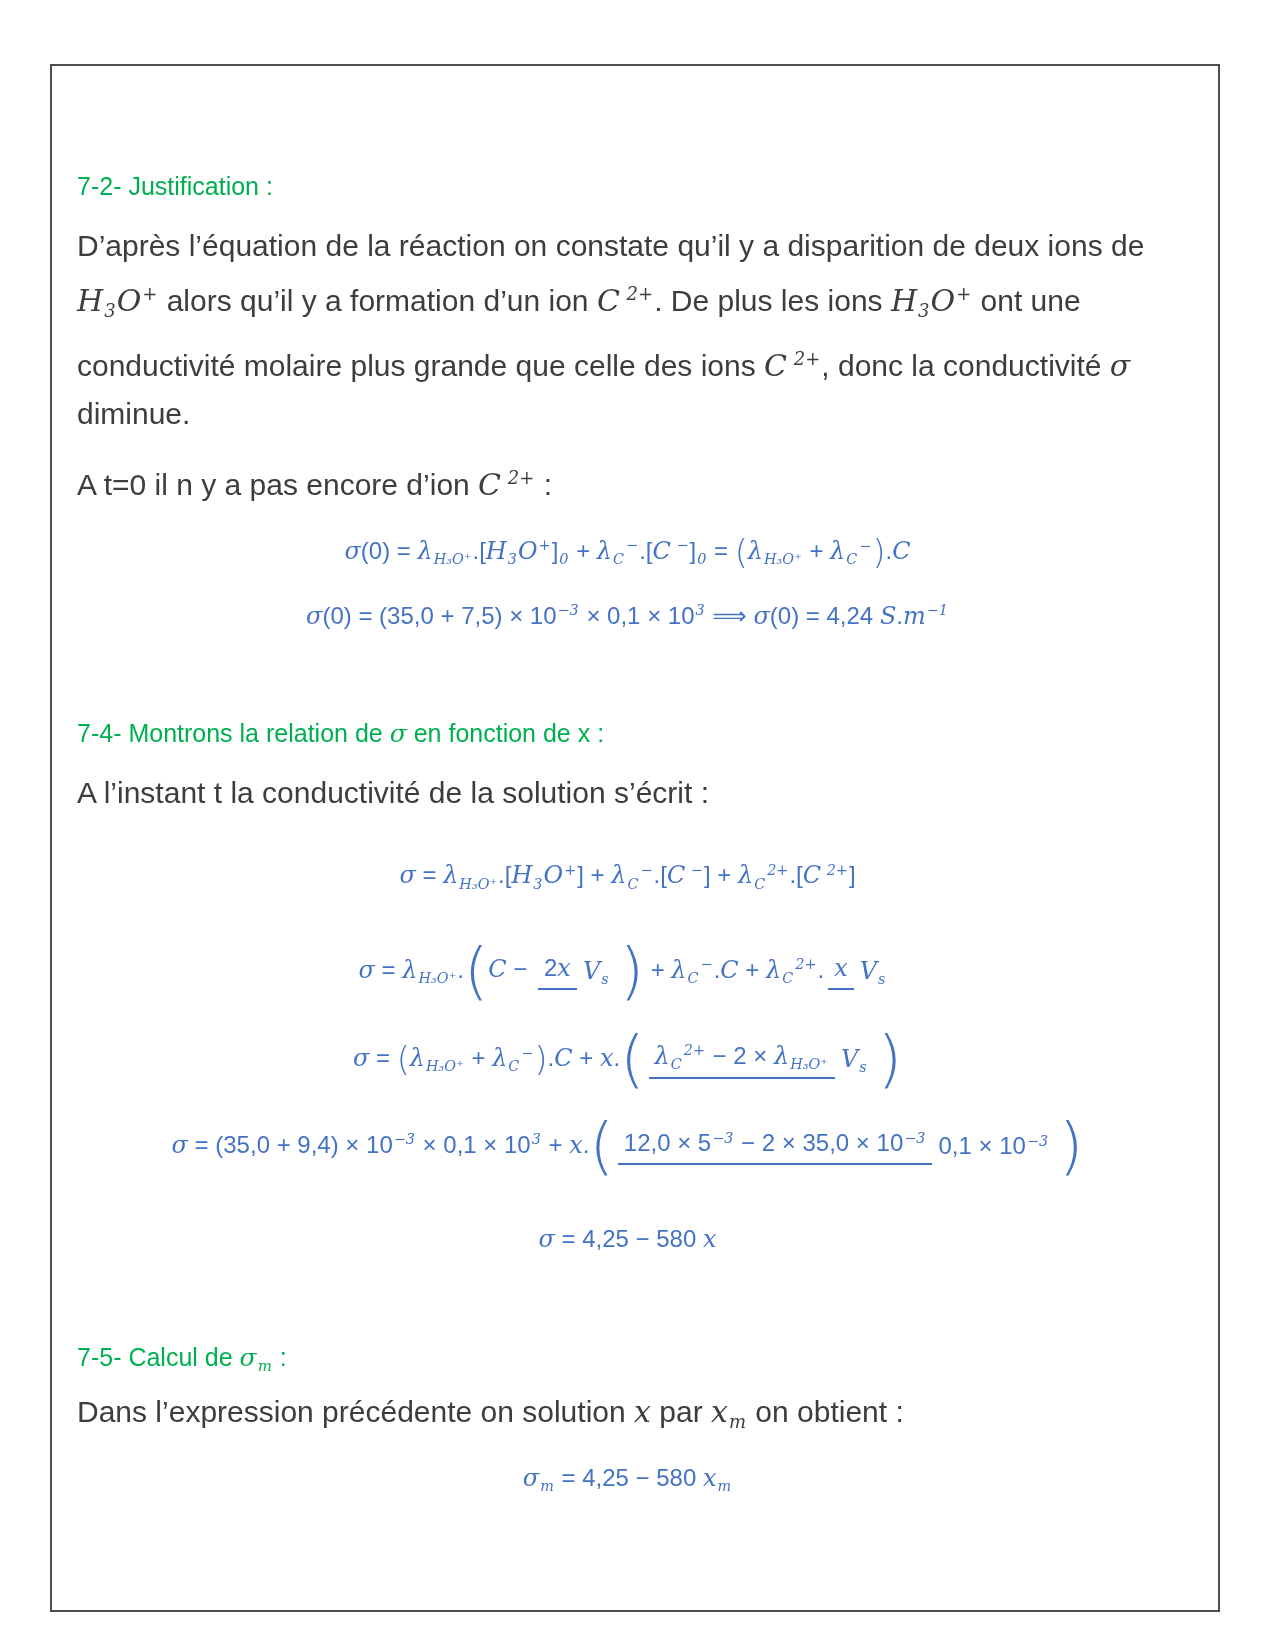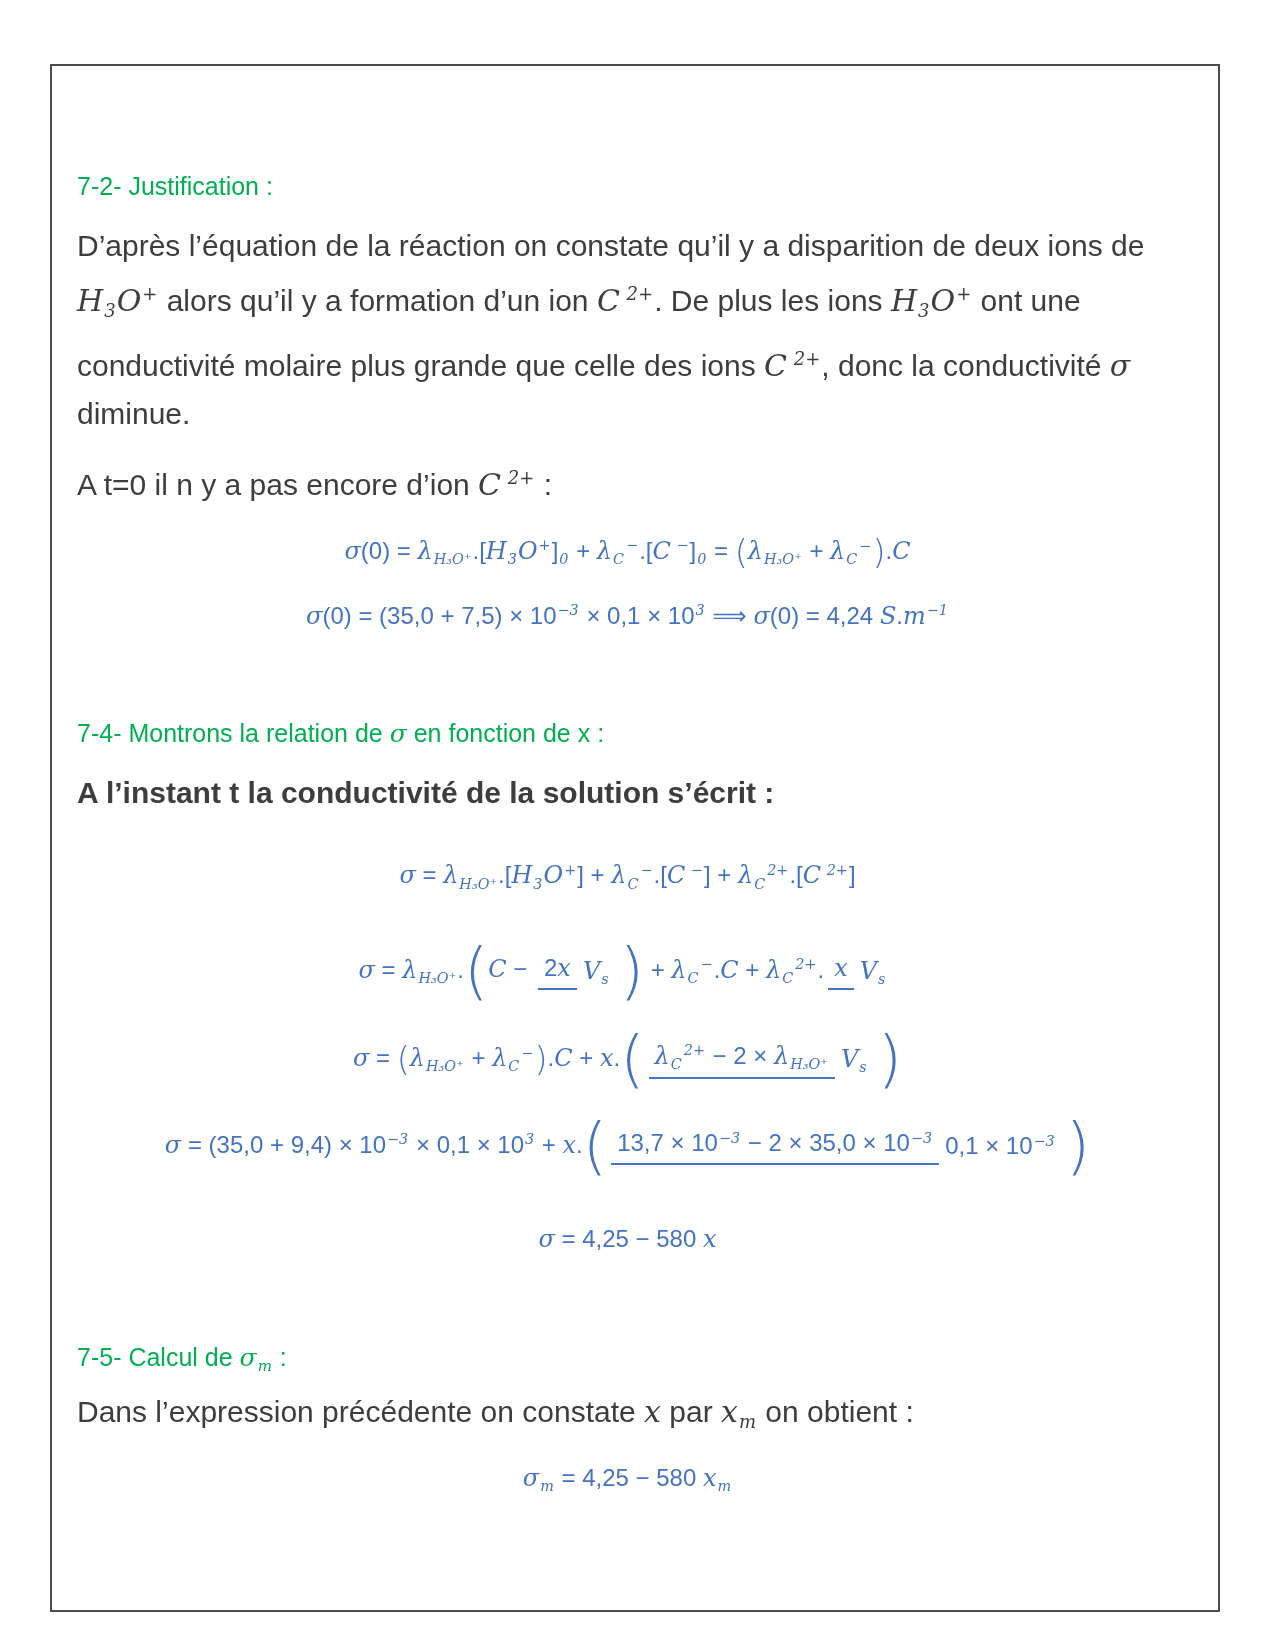--- a/index.html
+++ b/index.html
@@ -54,21 +54,21 @@
   .pgroup.big>.paren{font-size:2.6em;font-weight:200;line-height:1;}
   .pinner{display:inline-block;}
   
   #h72{margin-top:55px;}
   #p72{margin-top:20px;}
   #h73{margin-top:80px;}
   #p73{margin-top:16px;}
   #eq731{margin-top:26px;}
   #eq732{margin-top:30px;}
   #h74{margin-top:86px;}
-  #p74{margin-top:20px;font-weight:bold;}
+  #p74{margin-top:20px;}
   #eq741{margin-top:42px;}
   #eq742{margin-top:46px;}
   #eq743{margin-top:26px;}
   #eq744{margin-top:24px;}
   #eq745{margin-top:46px;}
   #h75{margin-top:86px;}
   #p75{margin-top:12px;}
   #eq751{margin-top:16px;}
   #eq752{margin-top:8px;}
 </style>
@@ -110,24 +110,24 @@
         <span class="paren">(</span>
         <span class="pinner"><span class="frac">
             <span class="fnum"><span class="v">λ</span><span class="sb">C</span><span class="su">2+</span><span class="n"> − 2 × </span><span class="v">λ</span><span class="sb">H₃O⁺</span></span>
             <span class="fden"><span class="v">V</span><span class="sb">s</span></span>
           </span></span>
         <span class="paren">)</span>
       </span></div>
   <div class="eqline" id="eq744"><span class="v">σ</span><span class="n"> = (35,0 + 9,4) × 10</span><span class="su">−3</span><span class="n"> × 0,1 × 10</span><span class="su">3</span><span class="n"> + </span><span class="v">x</span><span class="n">.</span><span class="pgroup big">
         <span class="paren">(</span>
         <span class="pinner"><span class="frac">
-            <span class="fnum"><span class="n">13,7 × 10</span><span class="su">−3</span><span class="n"> − 2 × 35,0 × 10</span><span class="su">−3</span></span>
+            <span class="fnum"><span class="n">12,0 × 5</span><span class="su">−3</span><span class="n"> − 2 × 35,0 × 10</span><span class="su">−3</span></span>
             <span class="fden"><span class="n">0,1 × 10</span><span class="su">−3</span></span>
           </span></span>
         <span class="paren">)</span>
       </span></div>
   <div class="eqline" id="eq745"><span class="v">σ</span><span class="n"> = 4,25 − 580 </span><span class="v">x</span></div>
 
   <div class="heading" id="h75"><span class="n">7-5- Calcul de  </span><span class="v">σ</span><span class="sb">m</span><span class="n">    :</span></div>
-  <div class="para" id="p75"><span class="n">Dans l’expression précédente on constate </span><span class="v">x</span><span class="n"> par </span><span class="v">x</span><span class="sb">m</span><span class="n">     on obtient :</span></div>
+  <div class="para" id="p75"><span class="n">Dans l’expression précédente on solution </span><span class="v">x</span><span class="n"> par </span><span class="v">x</span><span class="sb">m</span><span class="n">     on obtient :</span></div>
   <div class="eqline" id="eq751"><span class="v">σ</span><span class="sb">m</span><span class="n">   = 4,25 − 580 </span><span class="v">x</span><span class="sb">m</span></div>
 
 </div>
 
 </body></html>

